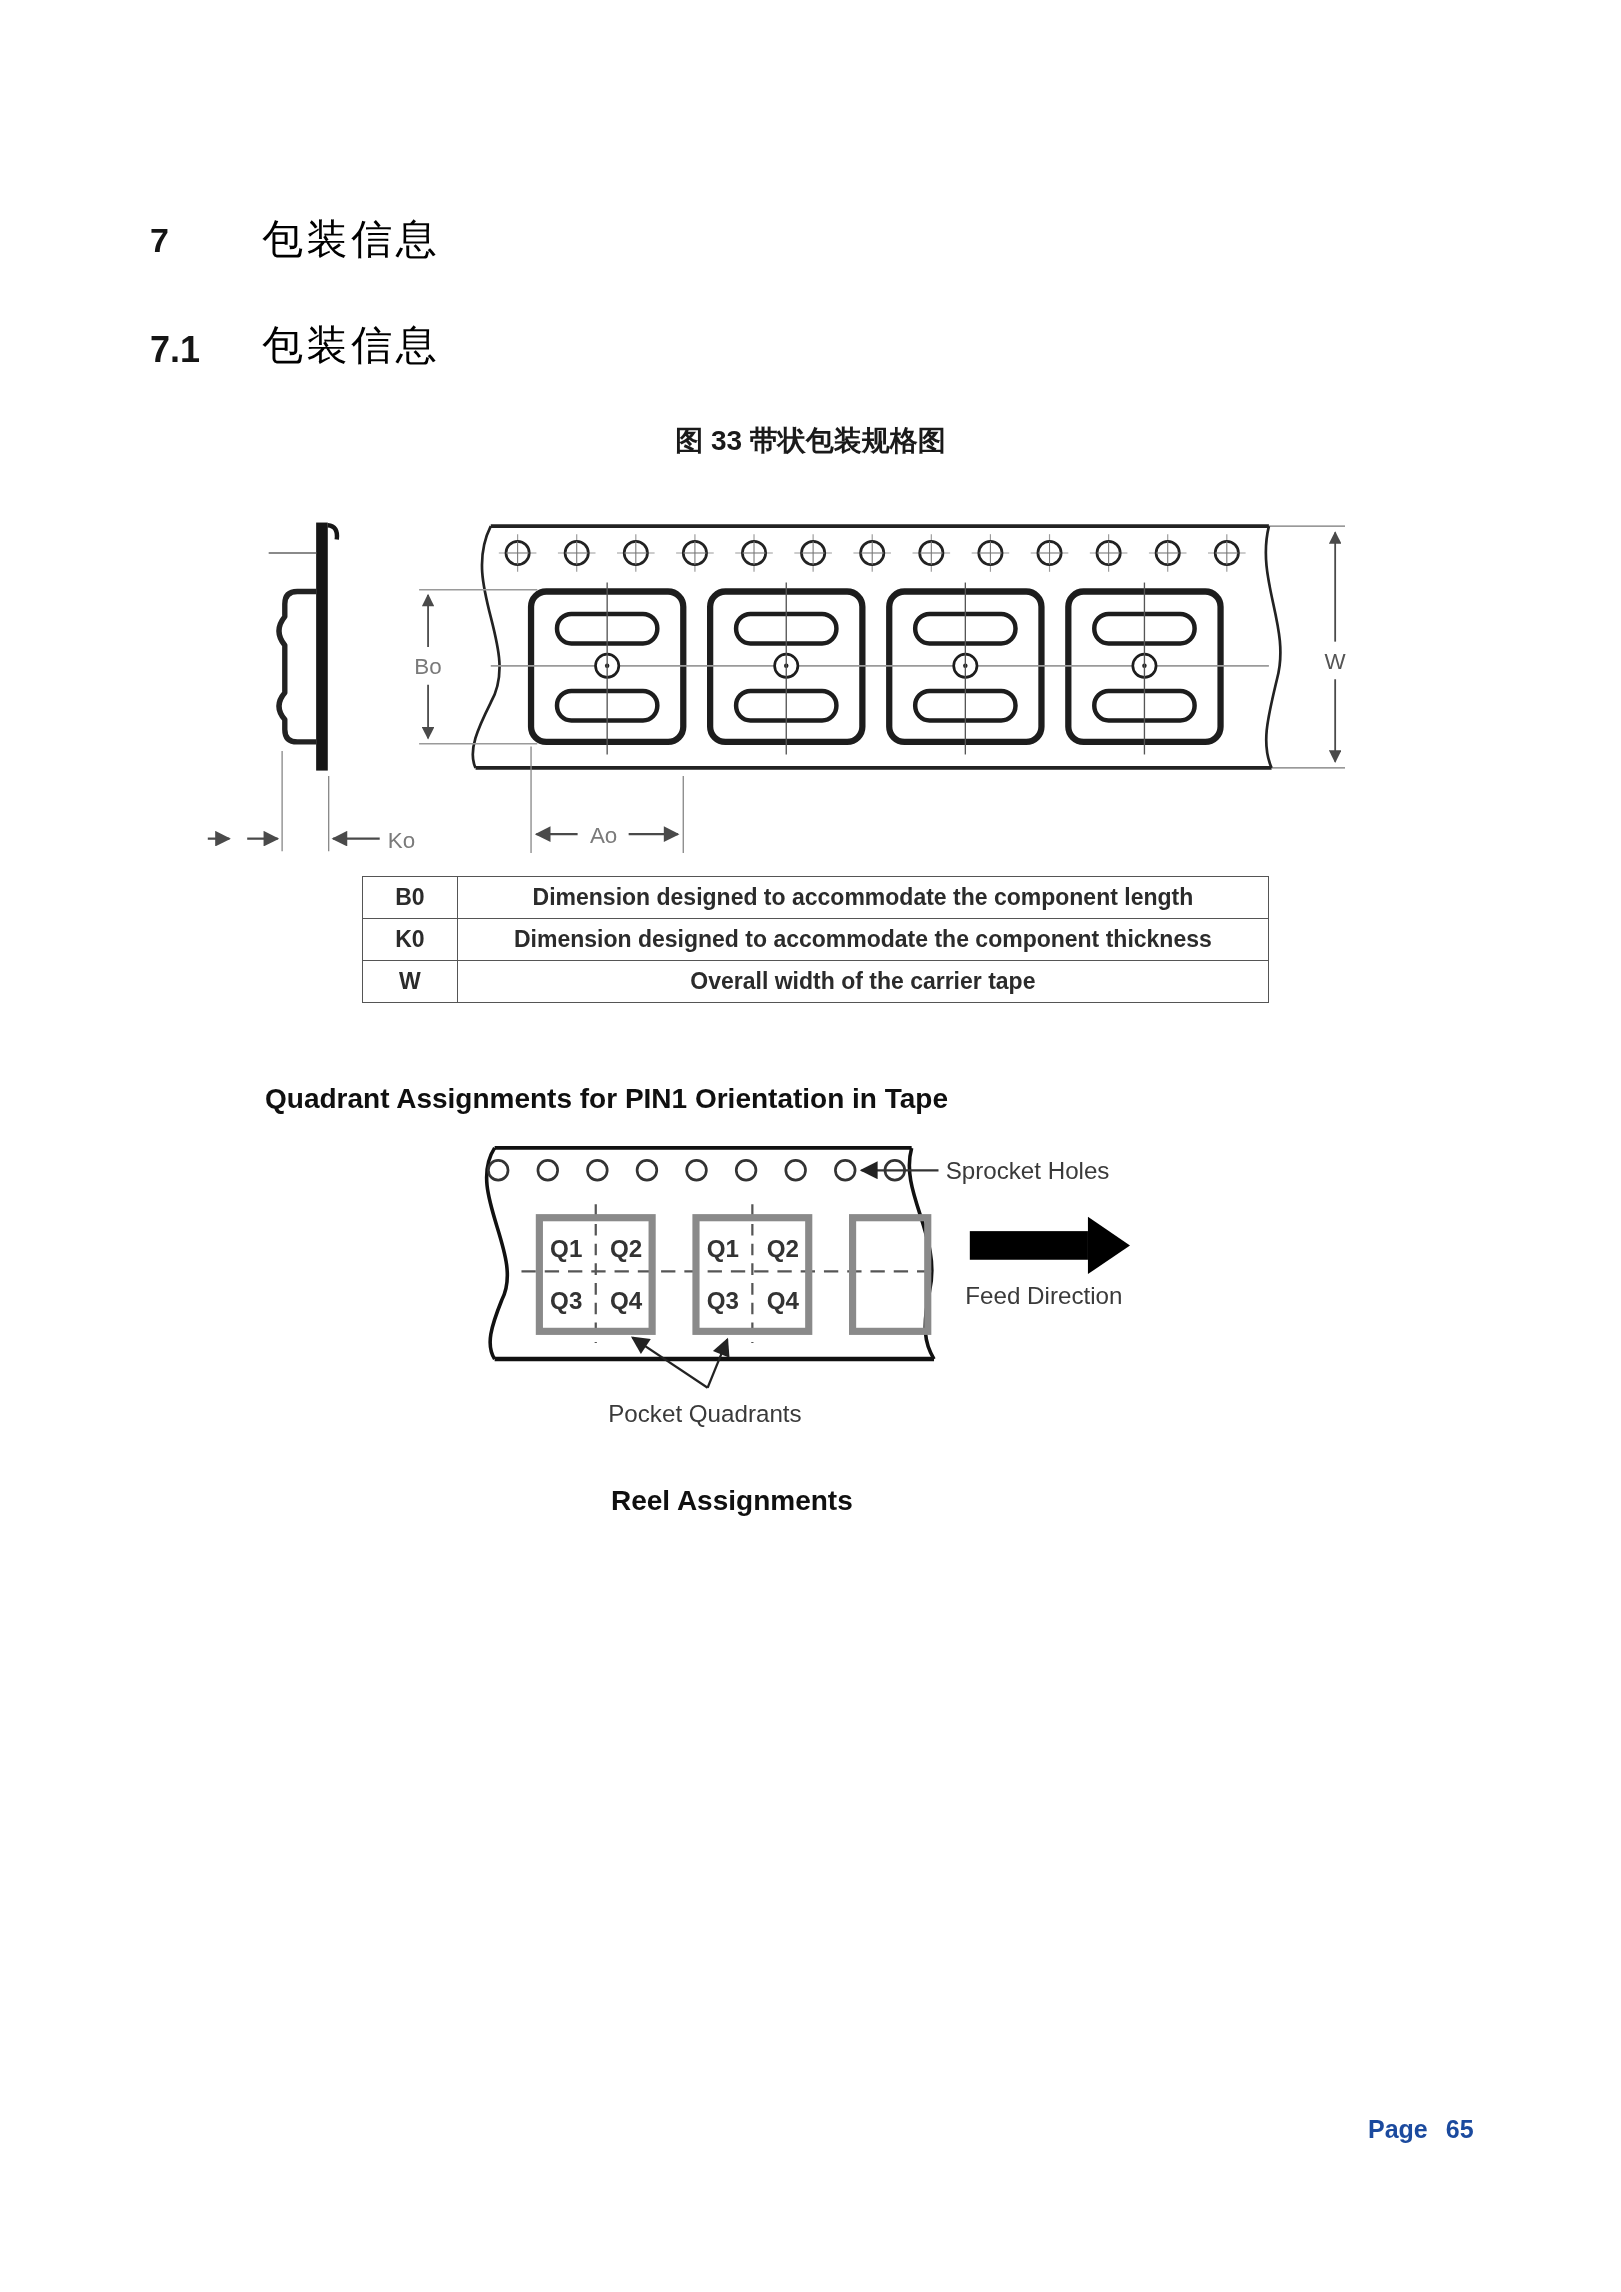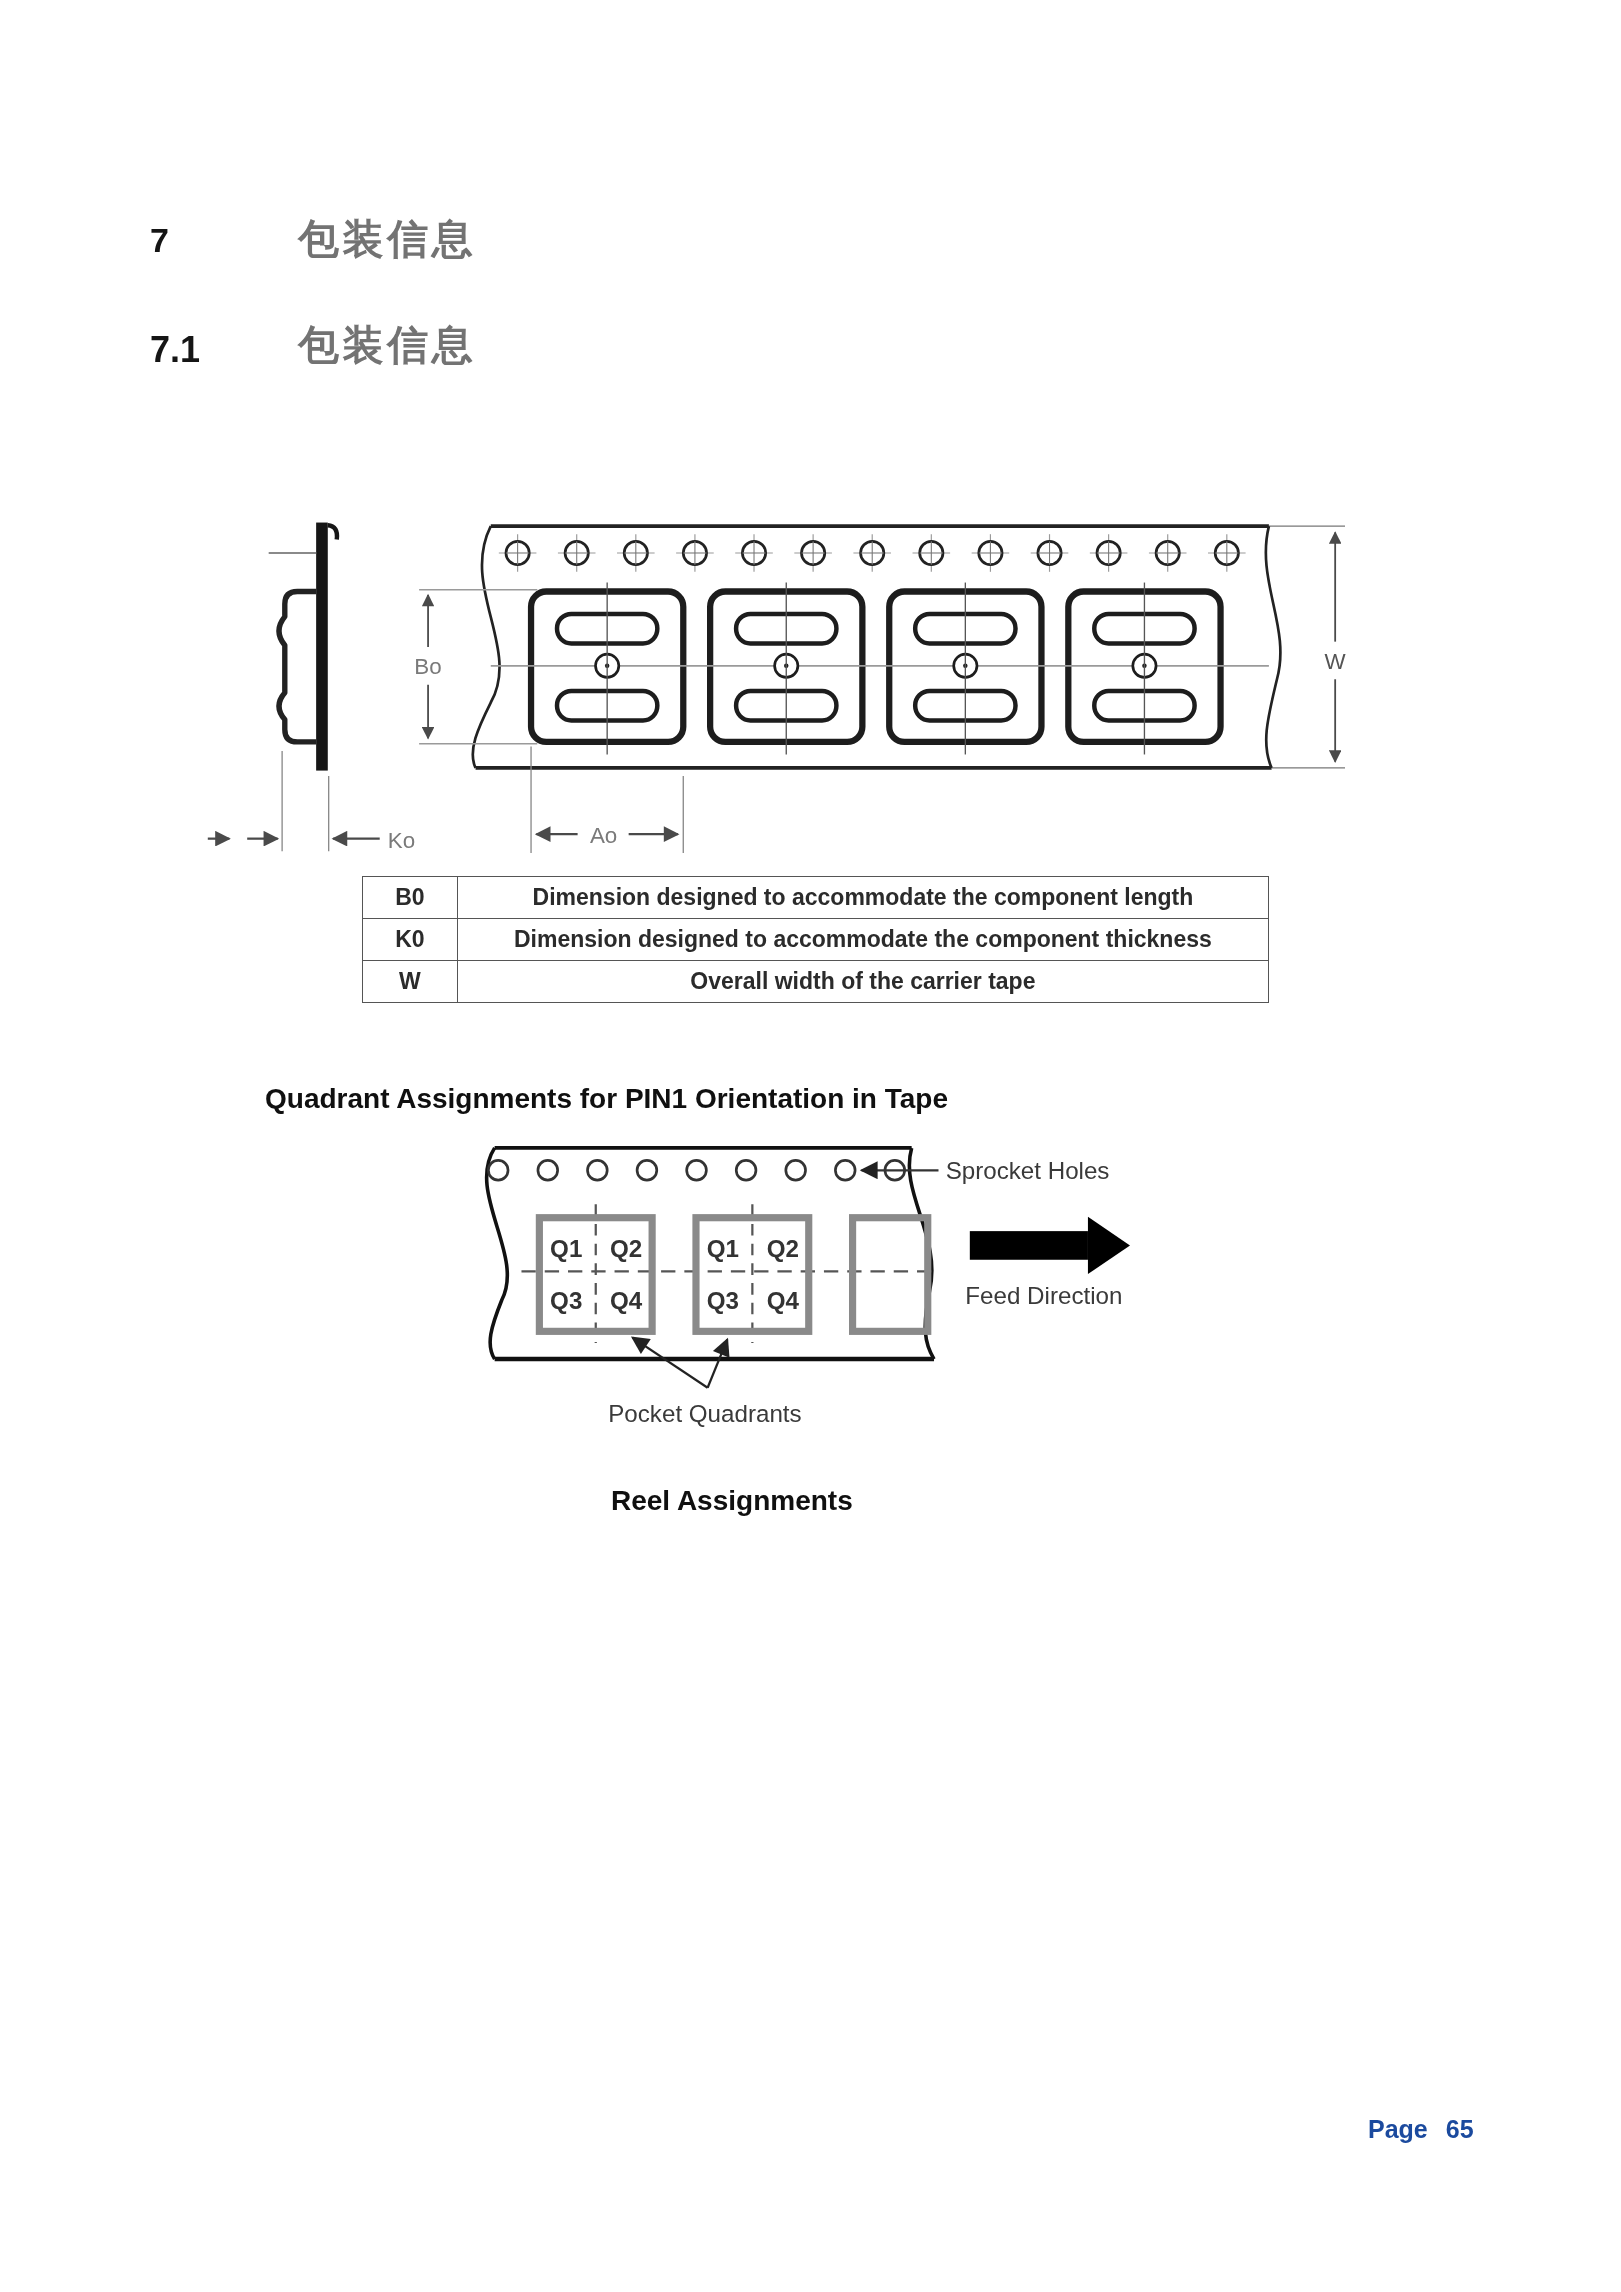--- a/index.html
+++ b/index.html
@@ -6,21 +6,21 @@
   .page{
     position:relative;
     width:1621px;height:2293px;
     background:#ffffff;
     font-family:"Liberation Sans","DejaVu Sans",sans-serif;
     color:#111;
     overflow:hidden;
   }
   .abs{position:absolute;}
   .sec-num{font-weight:bold;font-size:34px;color:#151515;}
-  .sec-title{font-weight:bold;font-size:41px;color:#737373;letter-spacing:3.6px;margin-left:36px;}
+  .sec-title{font-weight:normal;font-size:41px;color:#000000;letter-spacing:3.6px;}
   .caption{width:100%;text-align:center;font-weight:bold;font-size:28px;color:#1a1a1a;}
   .fig-heading{font-weight:bold;font-size:28px;color:#101010;}
   table.dim{
     border-collapse:collapse;
     width:907px;
     table-layout:fixed;
   }
   table.dim td{
     border:1.8px solid #555;
     height:41px;
@@ -45,20 +45,21 @@
 <body>
 
 <div class="page">
 
   <div class="abs sec-num" style="left:150px;top:221px;">7</div>
   <div class="abs sec-title" style="left:262px;top:212px;">包装信息</div>
 
   <div class="abs sec-num" style="left:150px;top:329px;font-size:36px;">7.1</div>
   <div class="abs sec-title" style="left:262px;top:318px;">包装信息</div>
 
+  <div class="abs caption" style="left:0px;top:422px;">图 33 带状包装规格图</div>
 
   <svg class="abs" style="left:197px;top:493px;" width="1200" height="394" viewBox="220 550 1340 440">
     <defs>
       <marker id="arr" viewBox="0 0 10 10" refX="9" refY="5" markerWidth="9" markerHeight="7" orient="auto-start-reverse">
         <path d="M0,0 L10,5 L0,10 z" fill="#4a4a4a"></path>
       </marker>
     </defs>
 
     <g>
       <rect x="353" y="583" width="13" height="277" fill="#161616"></rect>

